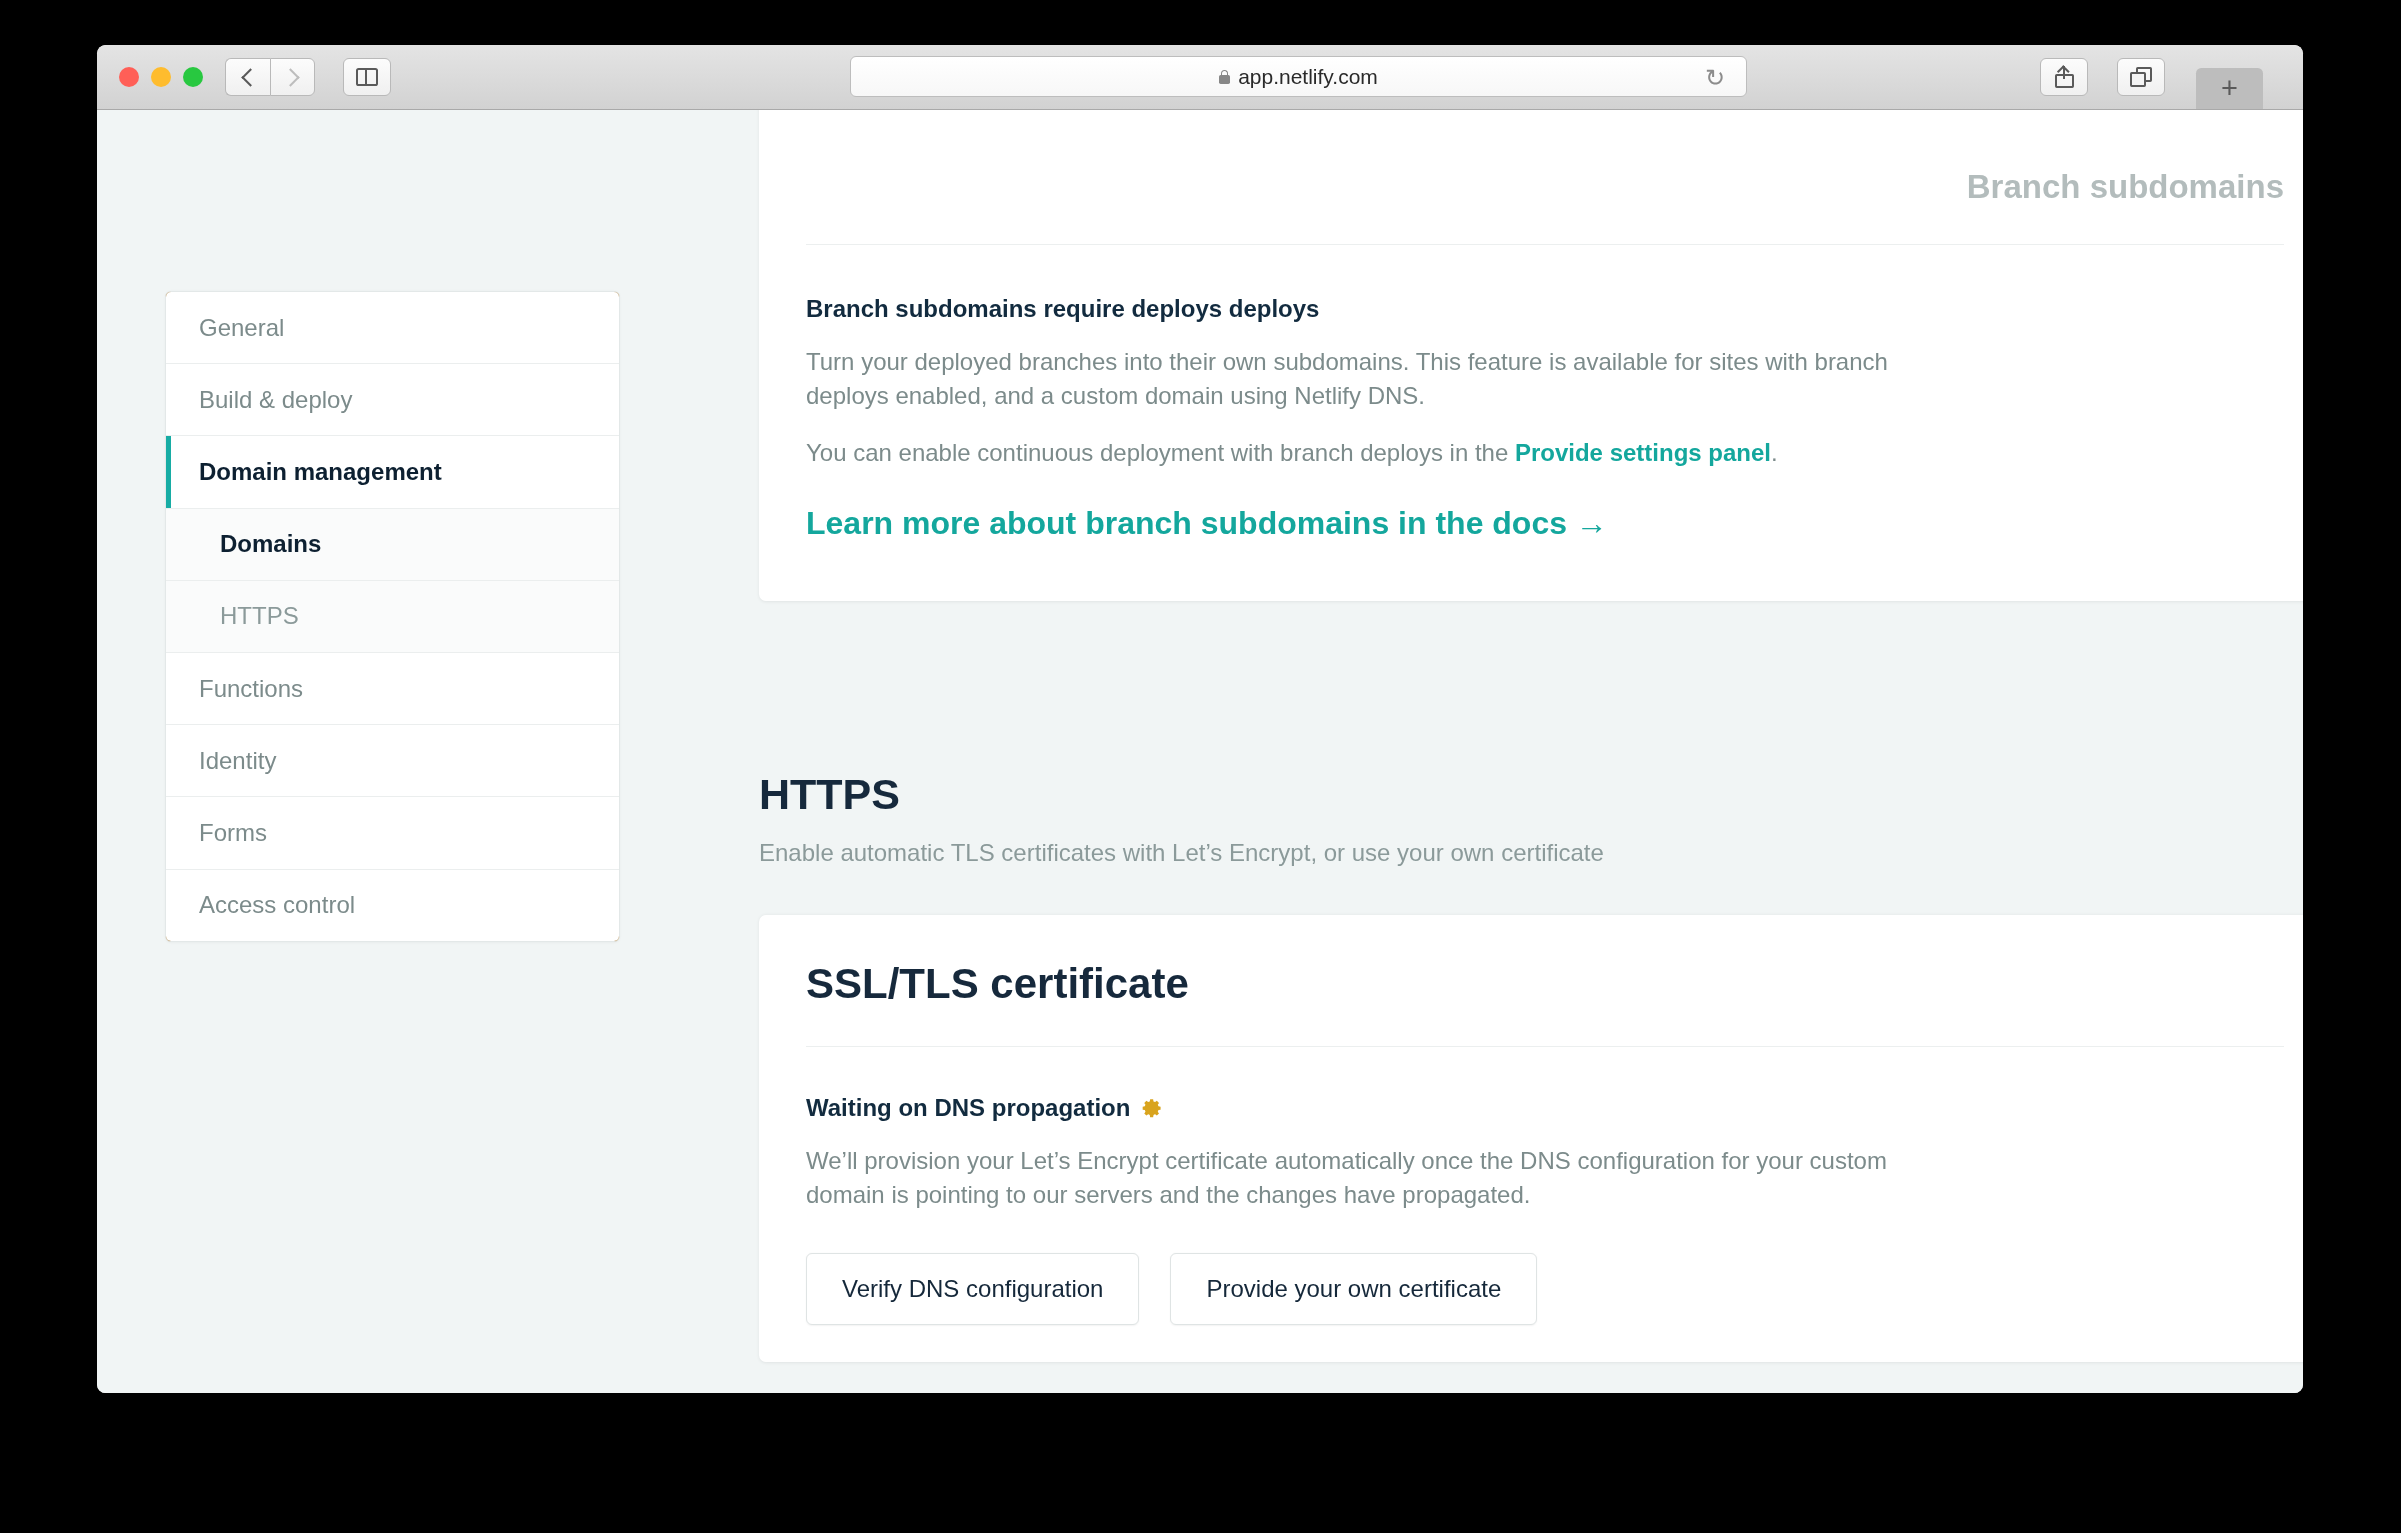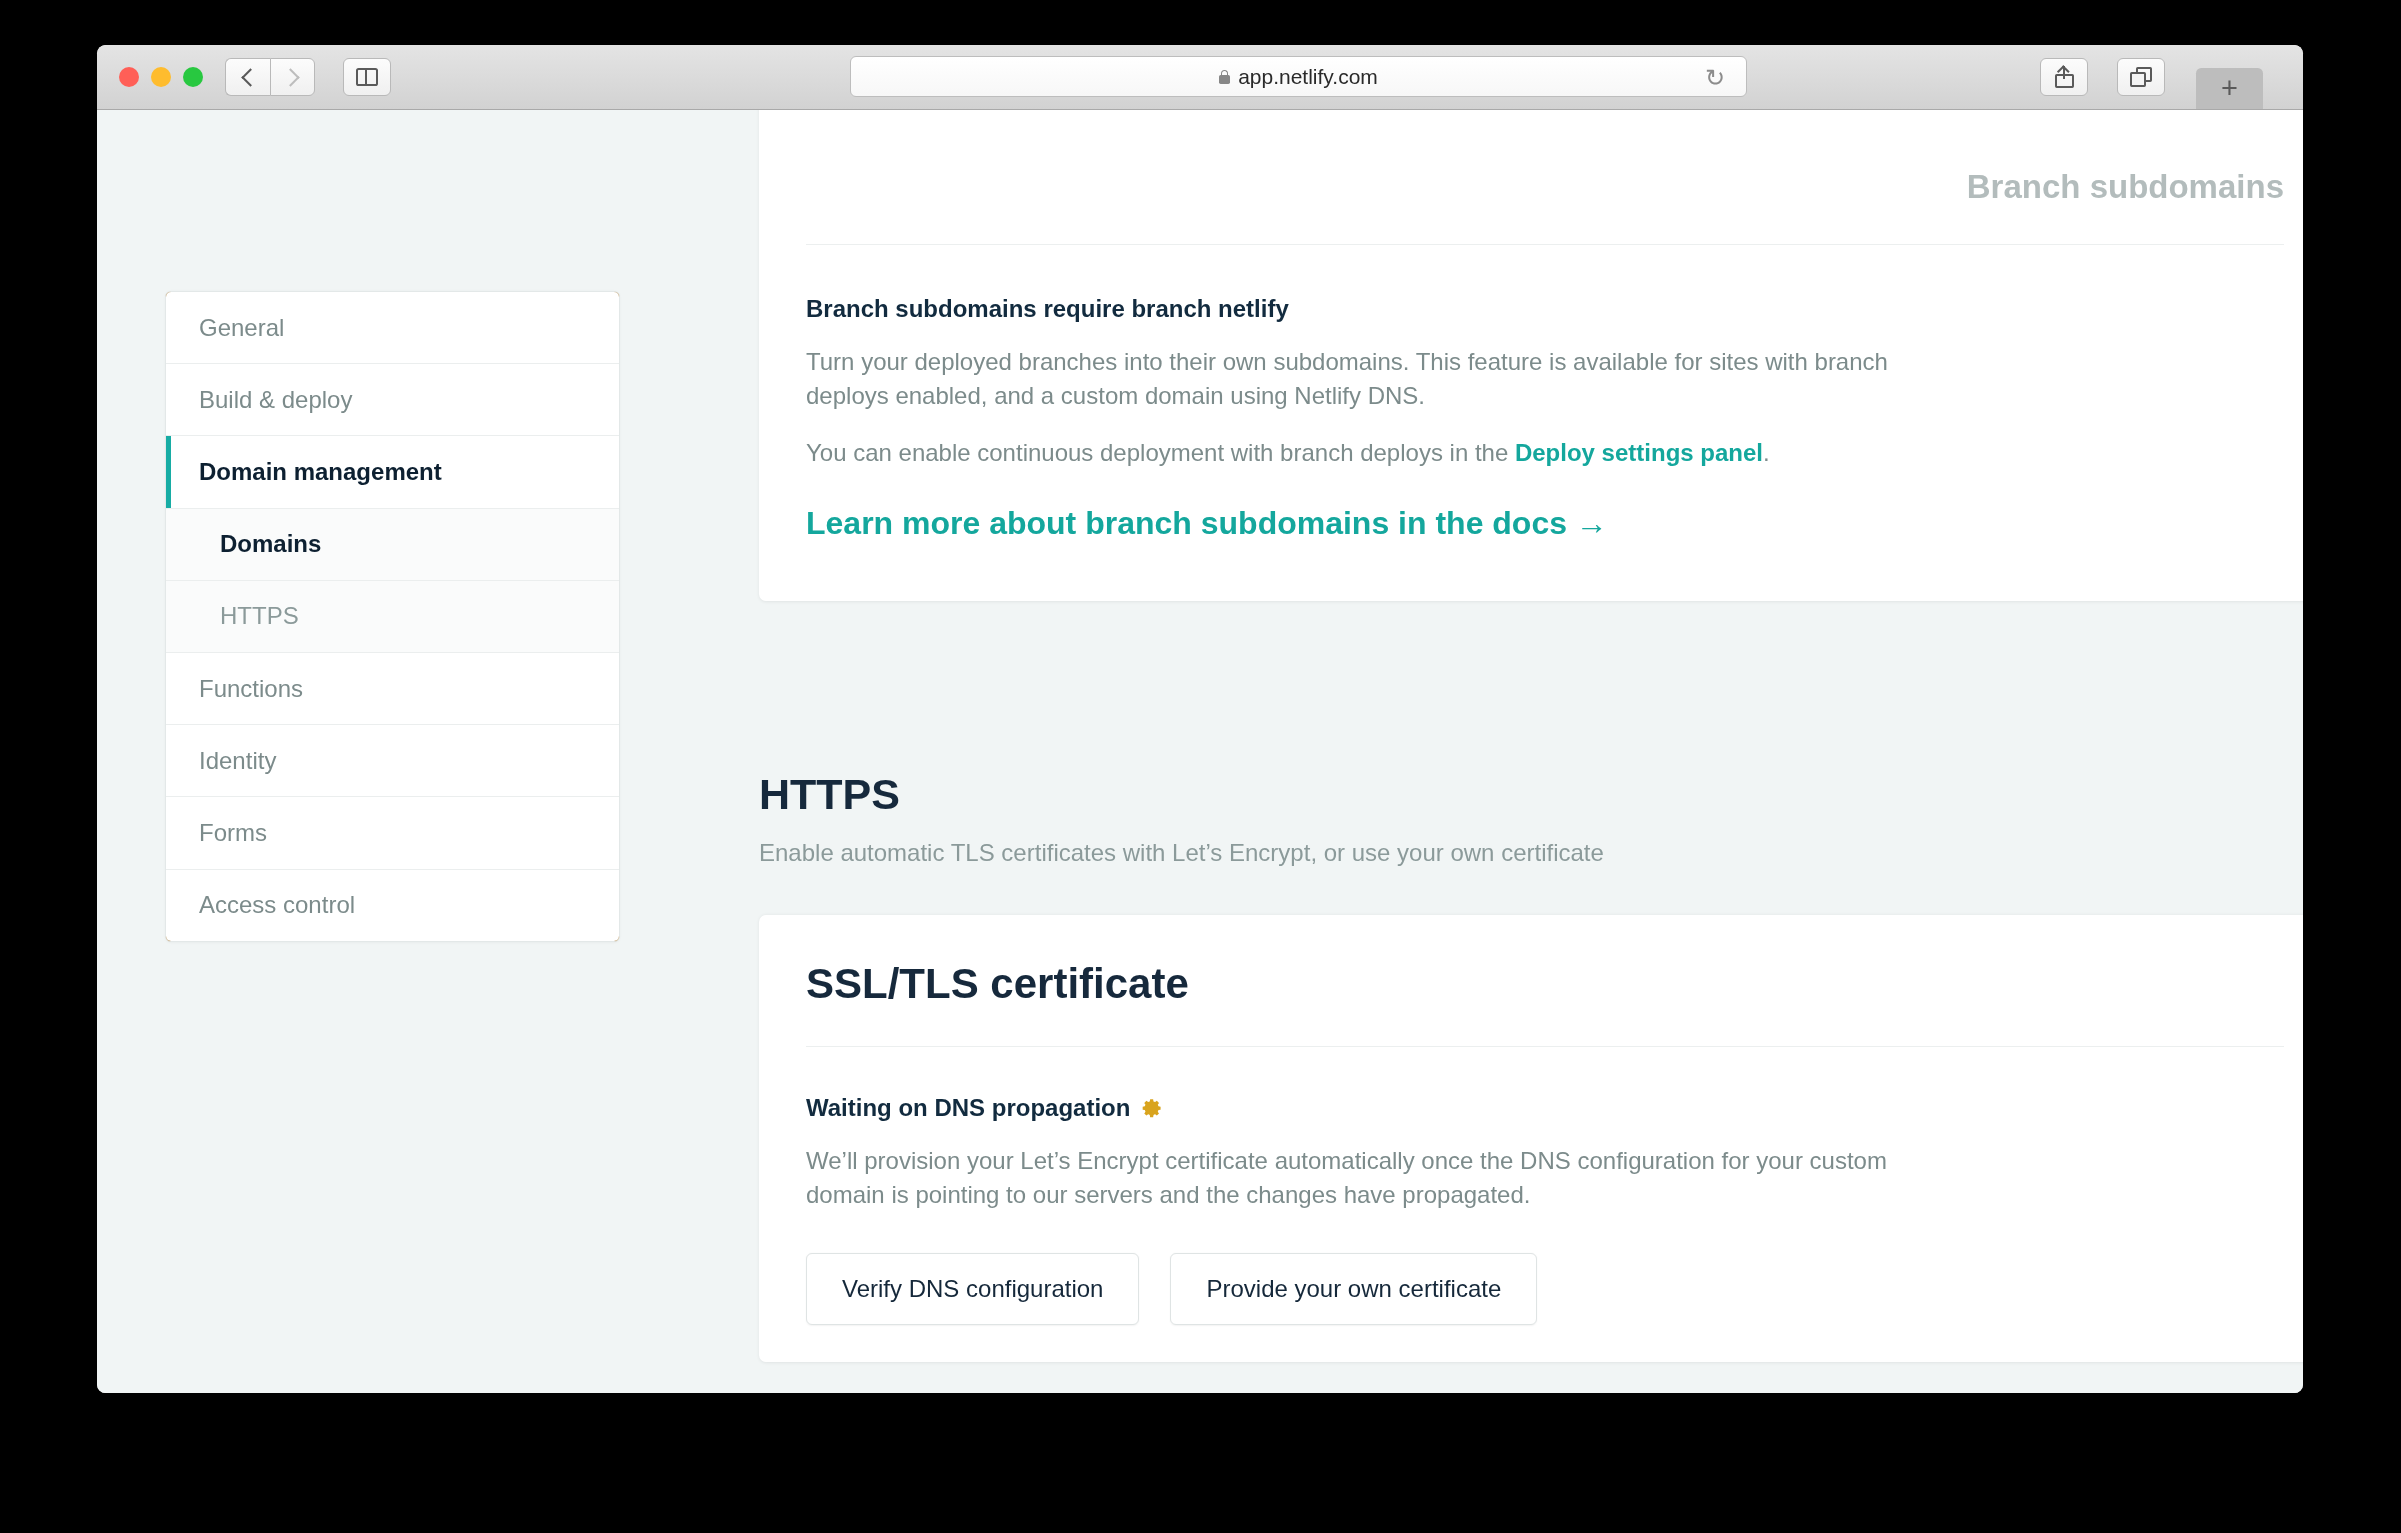--- a/index.html
+++ b/index.html
@@ -340,23 +340,23 @@
       <div class="nav-item">
         <span>Access control</span>
       </div>
     </nav>
 
     <main id="main">
 
       <section class="card" id="branch-card">
         <h2 id="branch-title">Branch subdomains</h2>
         <div class="divider"></div>
-        <h3 id="branch-subtitle">Branch subdomains require branch netlify</h3>
+        <h3 id="branch-subtitle">Branch subdomains require deploys deploys</h3>
         <p class="body-text">Turn your deployed branches into their own subdomains. This feature is available for sites with branch deploys enabled, and a custom domain using Netlify DNS.</p>
-        <p class="body-text"><span>You can enable continuous deployment with branch deploys in the </span><a class="teal-link" href="#">Deploy settings panel</a><span>.</span></p>
+        <p class="body-text"><span>You can enable continuous deployment with branch deploys in the </span><a class="teal-link" href="#">Provide settings panel</a><span>.</span></p>
         <a id="docs-link" href="#"><span>Learn more about branch subdomains in the docs</span><span class="arrow">→</span></a>
       </section>
 
       <h1 id="https-heading">HTTPS</h1>
       <p id="https-sub">Enable automatic TLS certificates with Let’s Encrypt, or use your own certificate</p>
 
       <section class="card" id="ssl-card">
         <h2 id="ssl-title">SSL/TLS certificate</h2>
         <div class="divider"></div>
         <div id="ssl-status">

